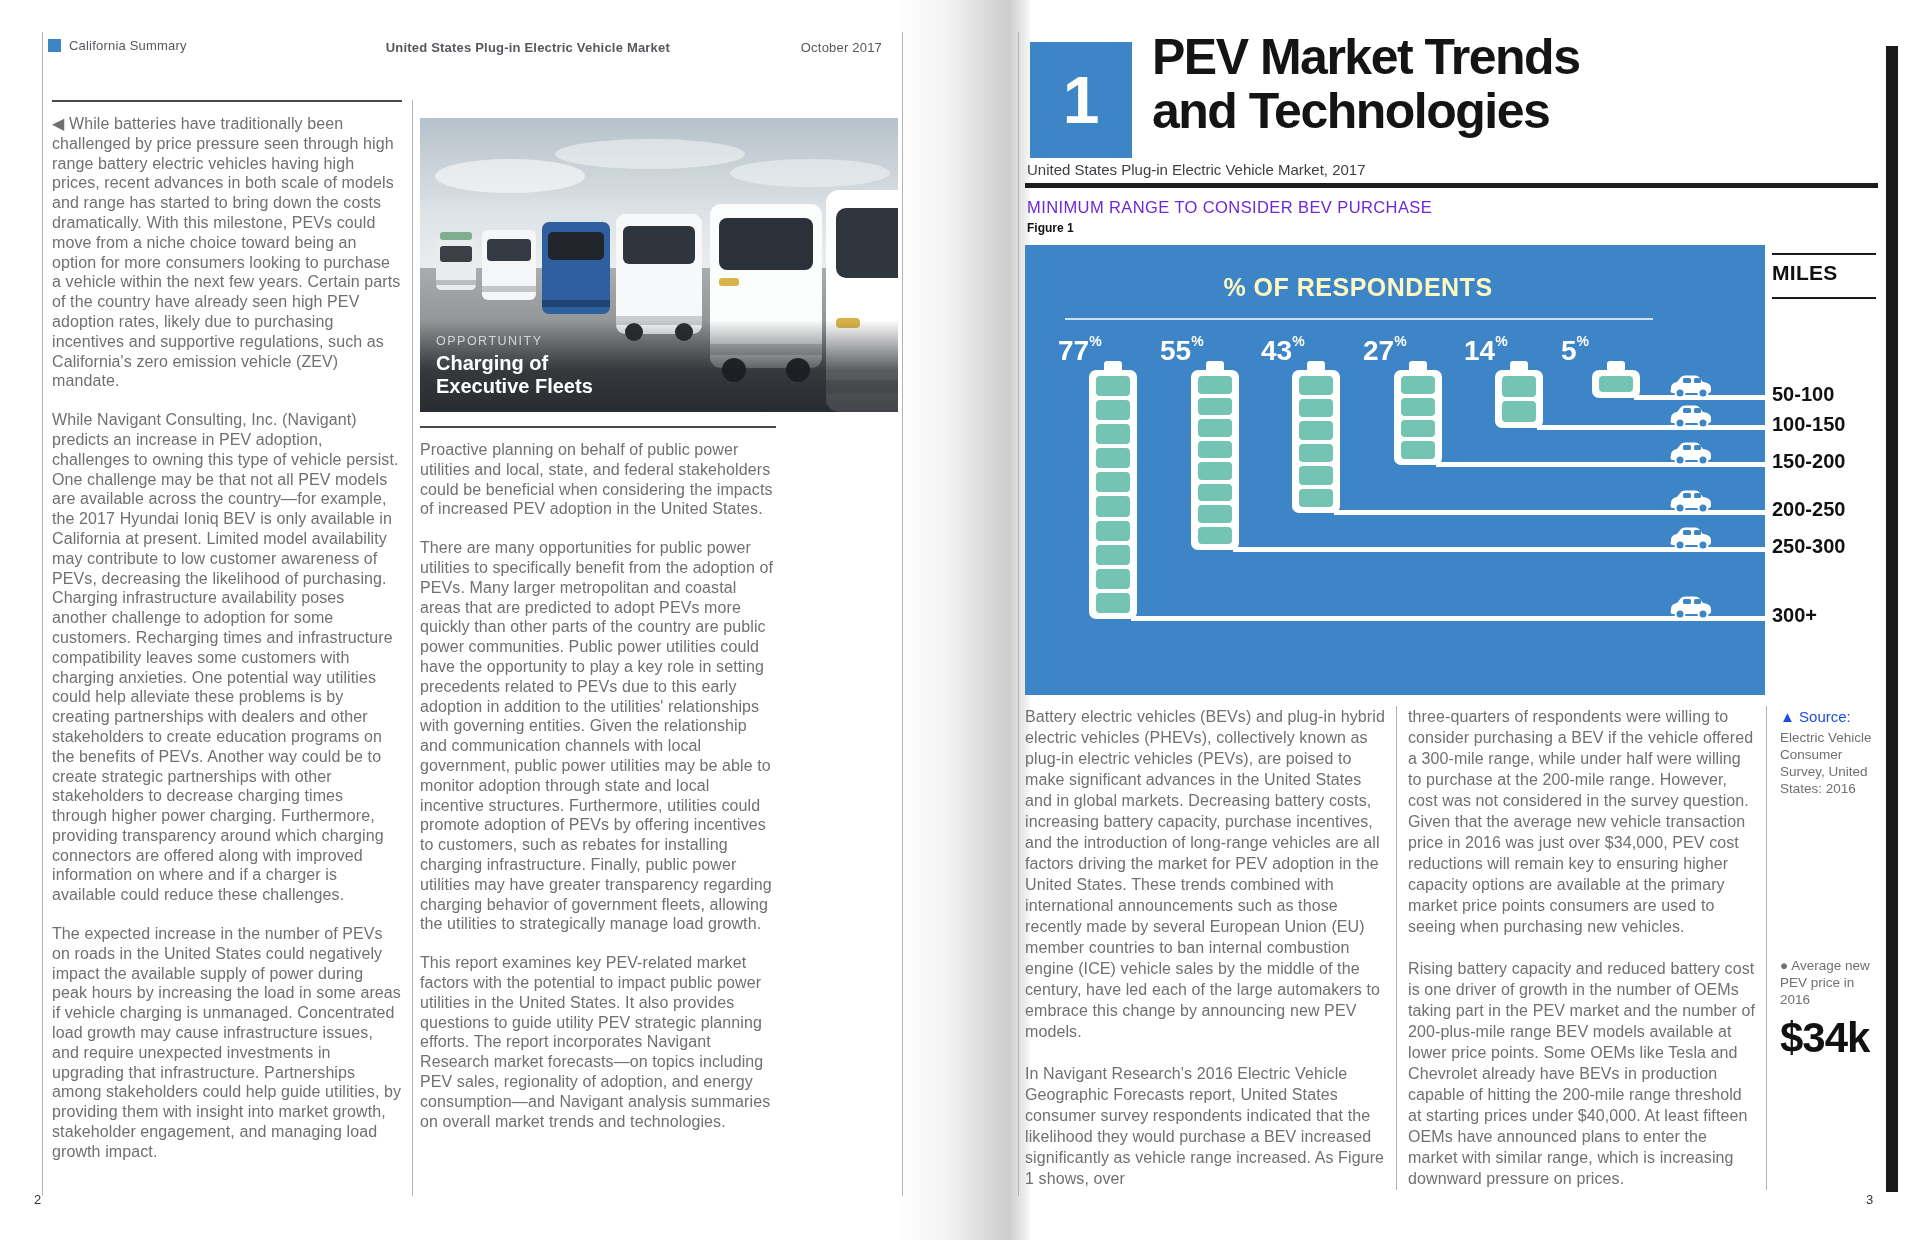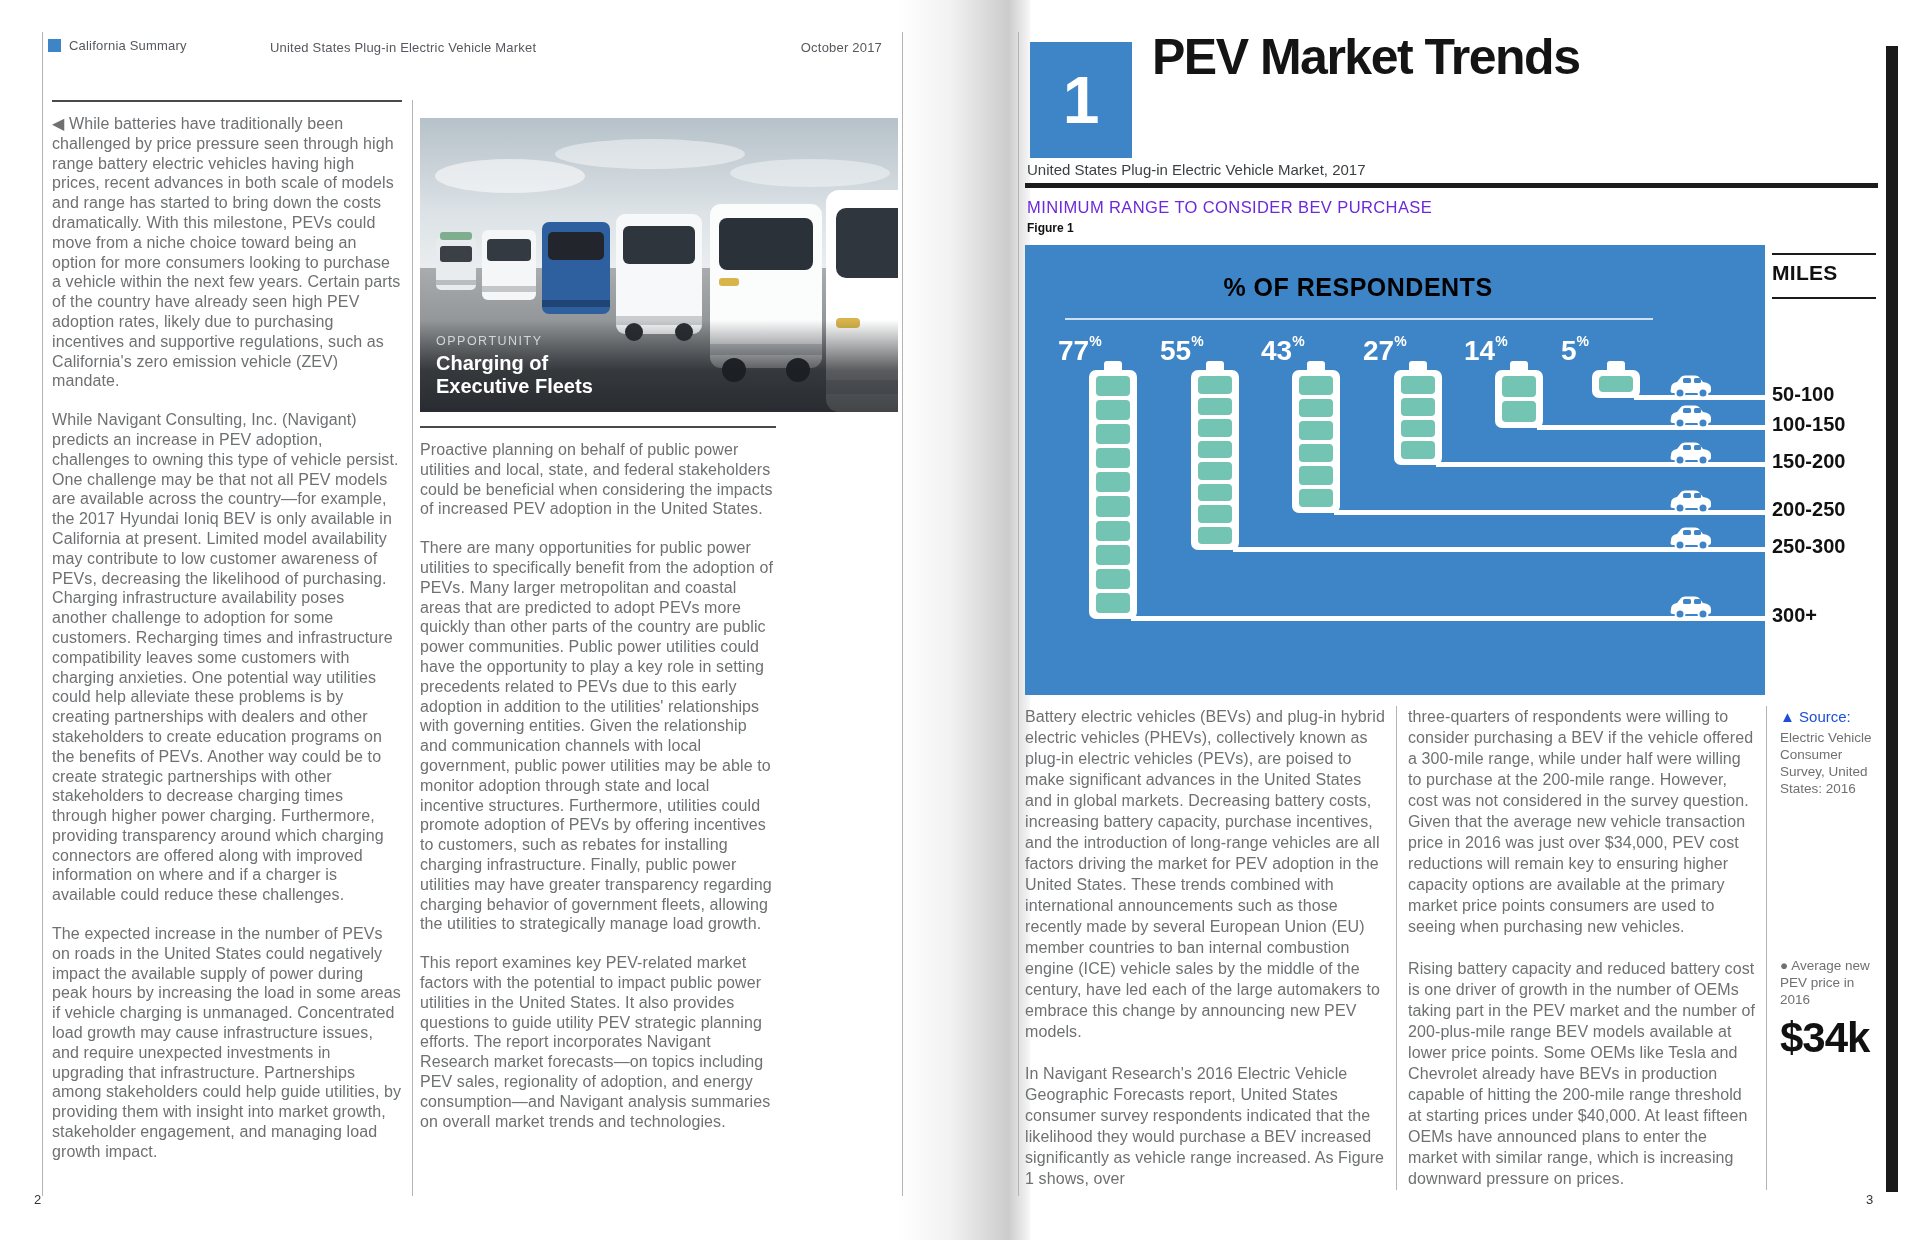--- a/index.html
+++ b/index.html
@@ -50,21 +50,21 @@
   .fig-heading{position:absolute;left:1027px;top:198px;font-size:16.5px;color:#6d28d9;letter-spacing:.4px;}
   .fig-label{position:absolute;left:1027px;top:221px;font-size:12px;font-weight:bold;color:#111;}
 
   
   #chart-box{
     position:absolute;left:1025px;top:245px;width:740px;height:450px;
     background:#3d85c6;overflow:hidden;
   }
   .chart-title{
     position:absolute;left:0;top:28px;width:666px;text-align:center;
-    font-size:25px;font-weight:bold;color:#000000;letter-spacing:.5px;
+    font-size:25px;font-weight:bold;color:#fef9c3;letter-spacing:.5px;
   }
   .chart-underline{position:absolute;left:40px;top:73px;width:588px;height:2px;background:rgba(255,255,255,.75);}
   .pct{
     position:absolute;width:110px;top:88px;
     font-size:28px;font-weight:bold;color:#ffffff;
   }
   .pct sup{font-size:14px;vertical-align:14px;font-weight:bold;}
   .battery{
     position:absolute;background:#ffffff;border-radius:7px;
     display:flex;flex-direction:column;gap:4px;box-sizing:border-box;padding:6px 7px;
@@ -99,21 +99,21 @@
 
 <div class="gutter"></div>
 
 <div class="vrule" style="left:42px;top:32px;height:1164px;"></div>
 <div class="vrule" style="left:412px;top:100px;height:1096px;"></div>
 <div class="vrule" style="left:902px;top:32px;height:1164px;"></div>
 
 <div class="abs running-head" style="left:48px;top:38px;">
   <span class="blue-sq"></span><span>California Summary</span>
 </div>
-<div class="abs running-head" style="left:270px;top:40px;width:400px;text-align:left;">United States Plug-in Electric Vehicle Market</div>
+<div class="abs running-head" style="left:270px;top:40px;width:400px;text-align:right;font-weight:bold;">United States Plug-in Electric Vehicle Market</div>
 <div class="abs running-head" style="left:760px;top:40px;width:122px;text-align:right;">October 2017</div>
 
 <div class="abs col" style="left:52px;top:100px;width:350px;">
   <div class="col-toprule"></div>
   <p>◀ While batteries have traditionally been challenged by price pressure seen through high range battery electric vehicles having high prices, recent advances in both scale of models and range has started to bring down the costs dramatically. With this milestone, PEVs could move from a niche choice toward being an option for more consumers looking to purchase a vehicle within the next few years. Certain parts of the country have already seen high PEV adoption rates, likely due to purchasing incentives and supportive regulations, such as California's zero emission vehicle (ZEV) mandate.</p>
   <p>While Navigant Consulting, Inc. (Navigant) predicts an increase in PEV adoption, challenges to owning this type of vehicle persist. One challenge may be that not all PEV models are available across the country—for example, the 2017 Hyundai Ioniq BEV is only available in California at present. Limited model availability may contribute to low customer awareness of PEVs, decreasing the likelihood of purchasing. Charging infrastructure availability poses another challenge to adoption for some customers. Recharging times and infrastructure compatibility leaves some customers with charging anxieties. One potential way utilities could help alleviate these problems is by creating partnerships with dealers and other stakeholders to create education programs on the benefits of PEVs. Another way could be to create strategic partnerships with other stakeholders to decrease charging times through higher power charging. Furthermore, providing transparency around which charging connectors are offered along with improved information on where and if a charger is available could reduce these challenges.</p>
   <p>The expected increase in the number of PEVs on roads in the United States could negatively impact the available supply of power during peak hours by increasing the load in some areas if vehicle charging is unmanaged. Concentrated load growth may cause infrastructure issues, and require unexpected investments in upgrading that infrastructure. Partnerships among stakeholders could help guide utilities, by providing them with insight into market growth, stakeholder engagement, and managing load growth impact.</p>
 </div>
 
 <div class="photo">
@@ -185,20 +185,21 @@
 <div class="pagenum" style="left:34px;top:1192px;">2</div>
 
 <div class="vrule" style="left:1018px;top:32px;height:1164px;"></div>
 <div class="black-bar"></div>
 
 <div class="chapter-sq">
   <span>1</span>
 </div>
 <div class="chapter-title">
   <div>PEV Market Trends</div>
+  <div>and Technologies</div>
 </div>
 <div class="rp-subtitle">United States Plug-in Electric Vehicle Market, 2017</div>
 <div class="rp-blackrule"></div>
 
 <div class="fig-heading">MINIMUM RANGE TO CONSIDER BEV PURCHASE</div>
 <div class="fig-label">Figure 1</div>
 
 <div id="chart-box">
   <div class="chart-title">% OF RESPONDENTS</div>
   <div class="chart-underline"></div>

